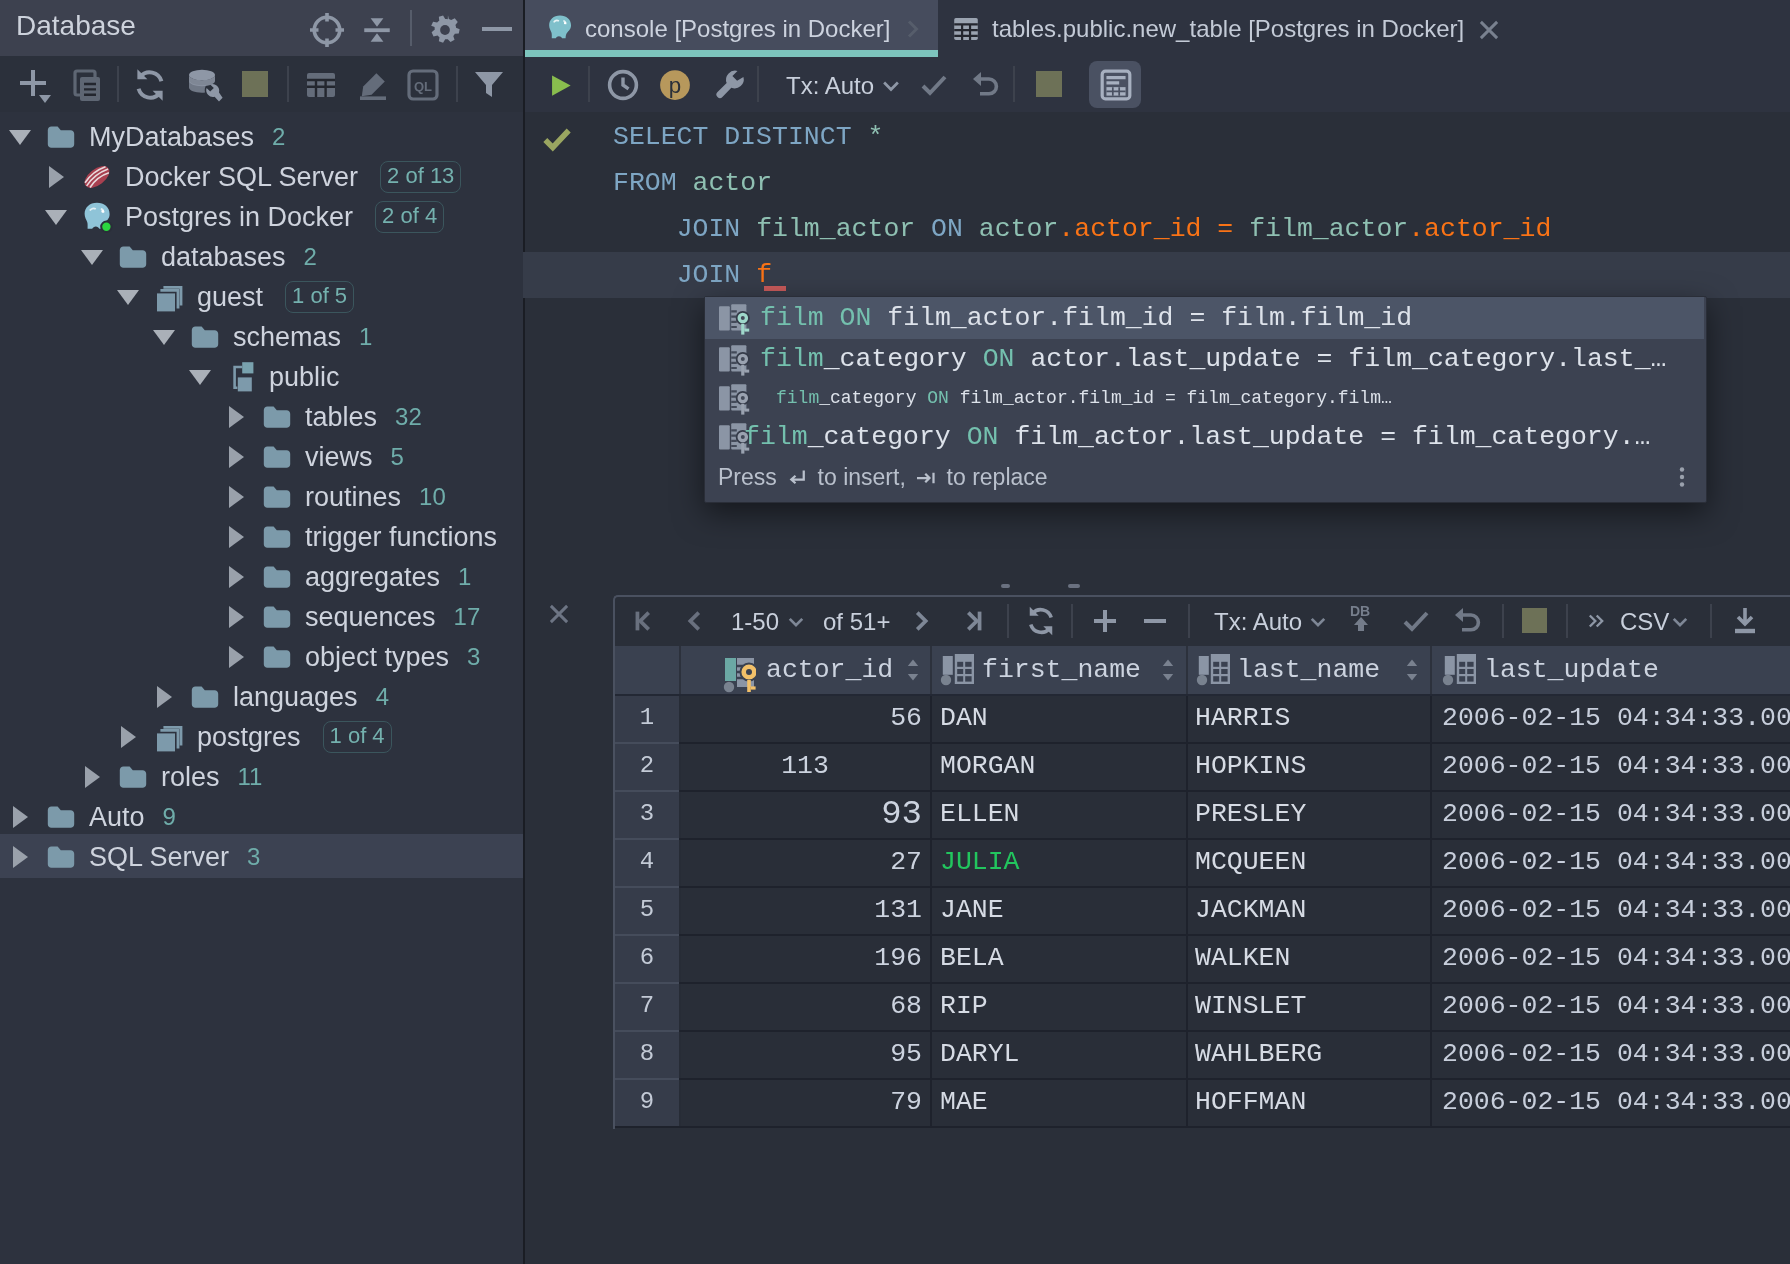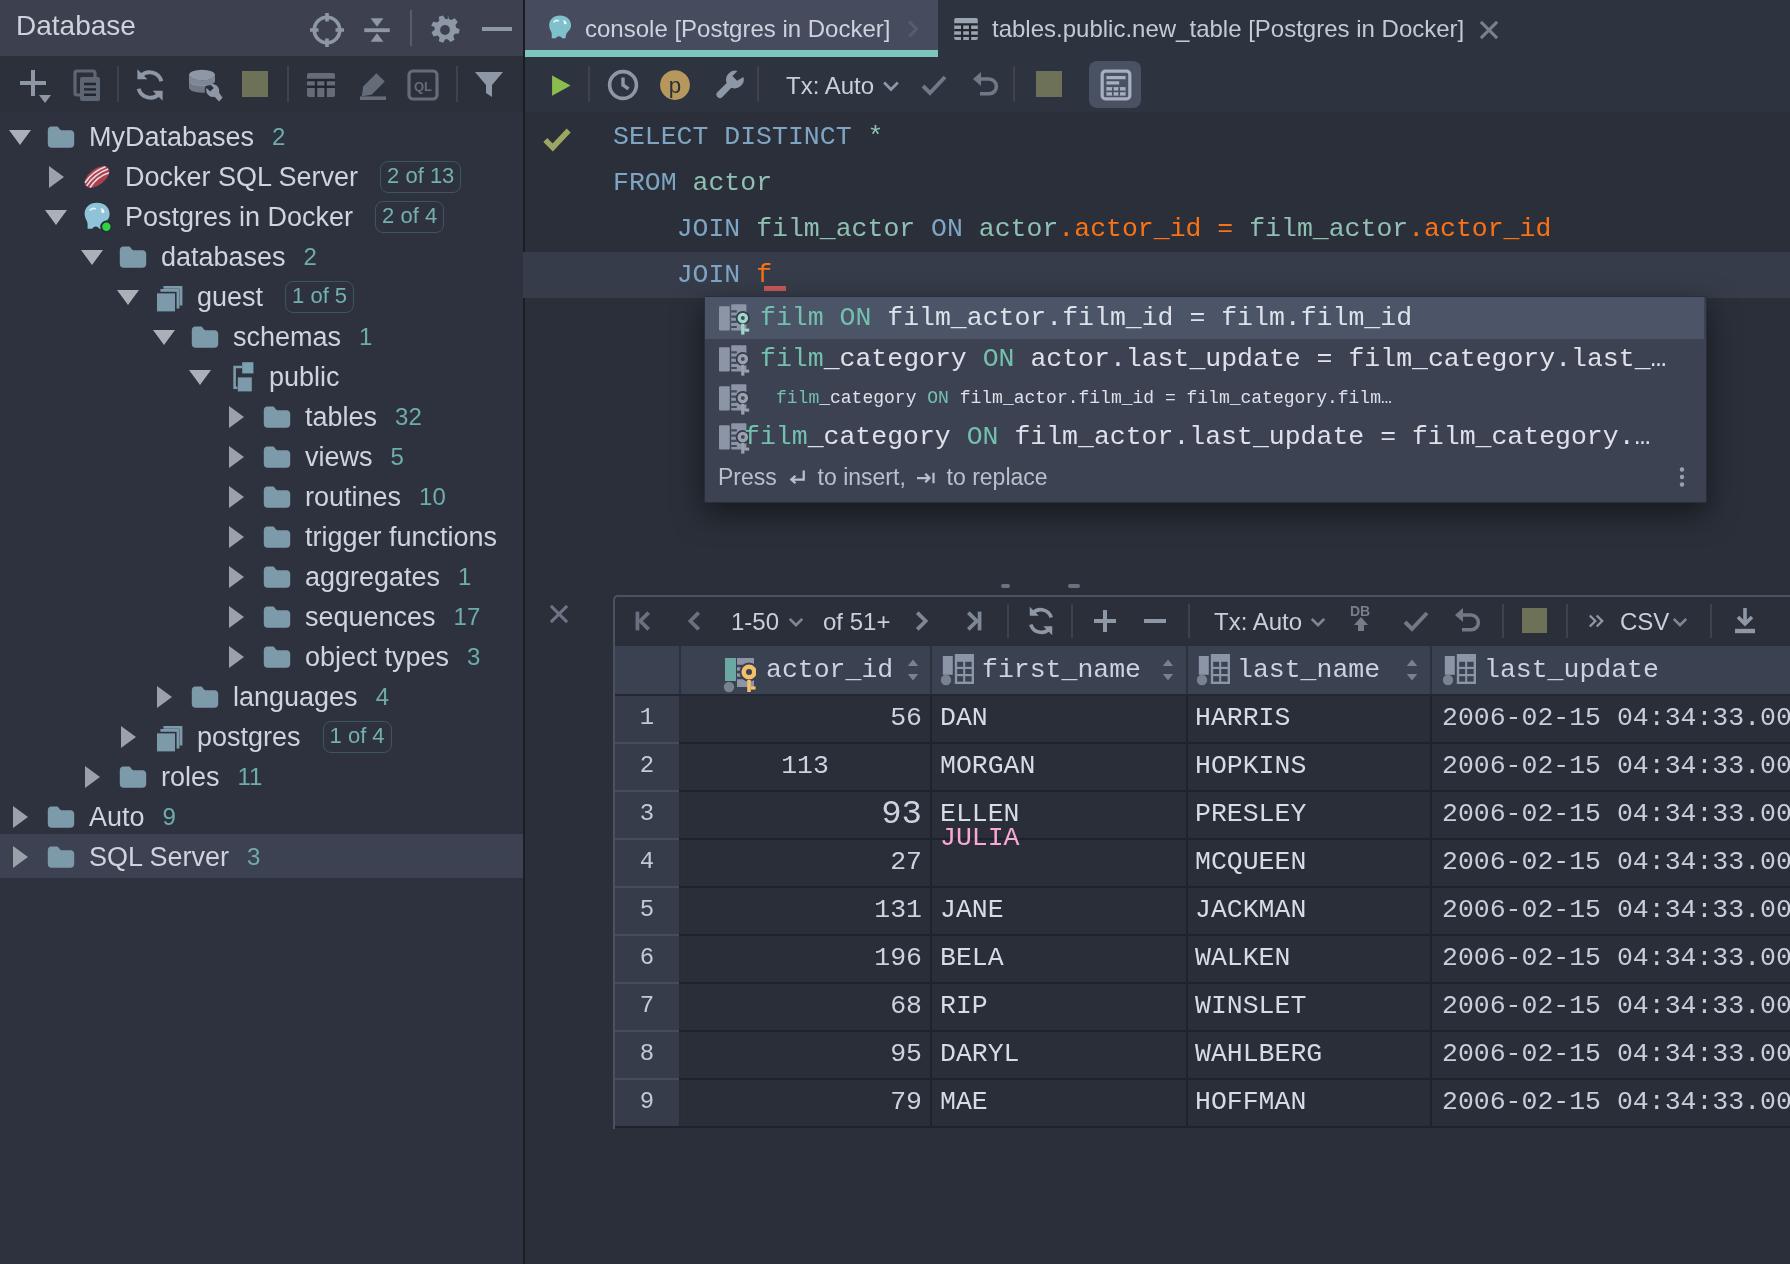--- a/index.html
+++ b/index.html
@@ -411,21 +411,21 @@
 <div class="ab mono" style="left:940px;top:742px;height:48px;line-height:48px;font-size:26.5px;color:#d6dbe4;">MORGAN</div>
 <div class="ab mono" style="left:1195px;top:742px;height:48px;line-height:48px;font-size:26.5px;color:#d6dbe4;">HOPKINS</div>
 <div class="ab mono" style="left:1442px;top:742px;height:48px;line-height:48px;font-size:26.5px;color:#c7cedb;white-space:nowrap;">2006-02-15 04:34:33.00</div>
 <div class="ab mono" style="left:615px;top:790px;width:64px;height:48px;line-height:48px;font-size:24px;color:#c3cad6;text-align:center;">3</div>
 <div class="ab mono" style="left:688px;top:790px;width:234px;height:48px;line-height:48px;font-size:34px;color:#ccd3df;text-align:right;">93</div>
 <div class="ab mono" style="left:940px;top:790px;height:48px;line-height:48px;font-size:26.5px;color:#d6dbe4;">ELLEN</div>
 <div class="ab mono" style="left:1195px;top:790px;height:48px;line-height:48px;font-size:26.5px;color:#d6dbe4;">PRESLEY</div>
 <div class="ab mono" style="left:1442px;top:790px;height:48px;line-height:48px;font-size:26.5px;color:#c7cedb;white-space:nowrap;">2006-02-15 04:34:33.00</div>
 <div class="ab mono" style="left:615px;top:838px;width:64px;height:48px;line-height:48px;font-size:24px;color:#c3cad6;text-align:center;">4</div>
 <div class="ab mono" style="left:688px;top:838px;width:234px;height:48px;line-height:48px;font-size:26.5px;color:#ccd3df;text-align:right;">27</div>
-<div class="ab mono" style="left:940px;top:814px;height:48px;line-height:48px;font-size:26.5px;color:#f9a8d4;">JULIA</div>
+<div class="ab mono" style="left:940px;top:838px;height:48px;line-height:48px;font-size:26.5px;color:#22c55e;">JULIA</div>
 <div class="ab mono" style="left:1195px;top:838px;height:48px;line-height:48px;font-size:26.5px;color:#d6dbe4;">MCQUEEN</div>
 <div class="ab mono" style="left:1442px;top:838px;height:48px;line-height:48px;font-size:26.5px;color:#c7cedb;white-space:nowrap;">2006-02-15 04:34:33.00</div>
 <div class="ab mono" style="left:615px;top:886px;width:64px;height:48px;line-height:48px;font-size:24px;color:#c3cad6;text-align:center;">5</div>
 <div class="ab mono" style="left:688px;top:886px;width:234px;height:48px;line-height:48px;font-size:26.5px;color:#ccd3df;text-align:right;">131</div>
 <div class="ab mono" style="left:940px;top:886px;height:48px;line-height:48px;font-size:26.5px;color:#d6dbe4;">JANE</div>
 <div class="ab mono" style="left:1195px;top:886px;height:48px;line-height:48px;font-size:26.5px;color:#d6dbe4;">JACKMAN</div>
 <div class="ab mono" style="left:1442px;top:886px;height:48px;line-height:48px;font-size:26.5px;color:#c7cedb;white-space:nowrap;">2006-02-15 04:34:33.00</div>
 <div class="ab mono" style="left:615px;top:934px;width:64px;height:48px;line-height:48px;font-size:24px;color:#c3cad6;text-align:center;">6</div>
 <div class="ab mono" style="left:688px;top:934px;width:234px;height:48px;line-height:48px;font-size:26.5px;color:#ccd3df;text-align:right;">196</div>
 <div class="ab mono" style="left:940px;top:934px;height:48px;line-height:48px;font-size:26.5px;color:#d6dbe4;">BELA</div>

